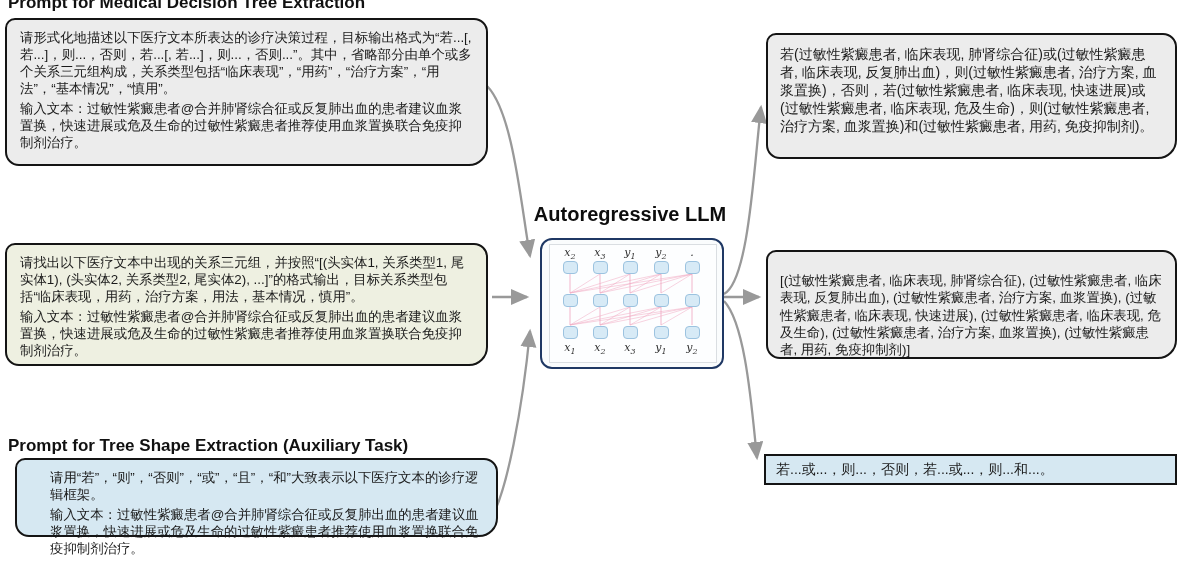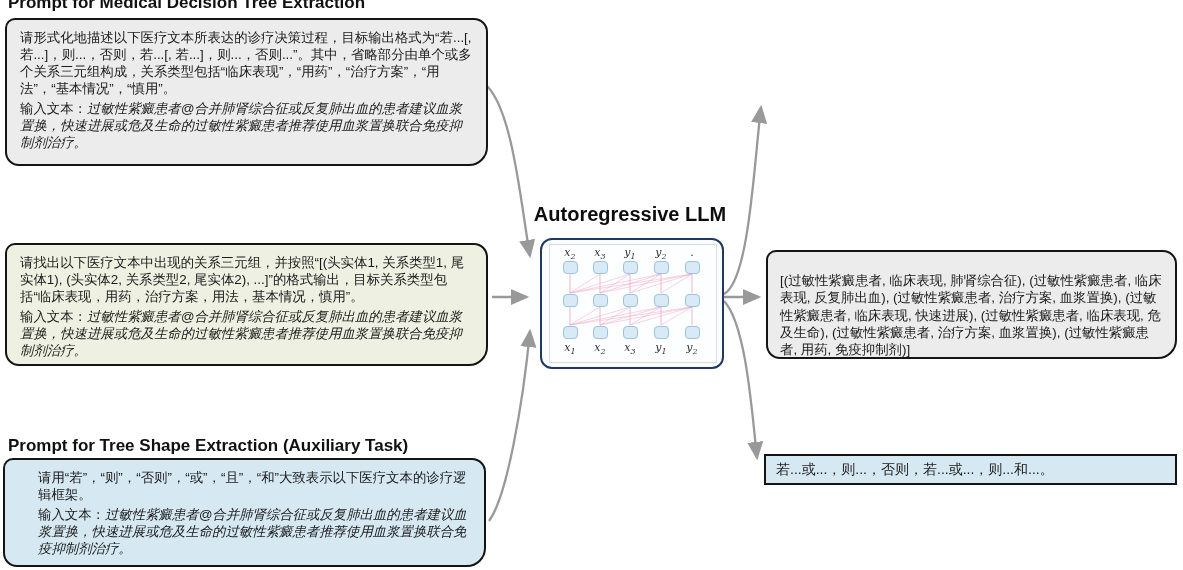--- a/index.html
+++ b/index.html
@@ -11,21 +11,21 @@
   .canvas{position:relative;width:1183px;height:570px;overflow:hidden;
           font-family:"Liberation Sans","DejaVu Sans",sans-serif;color:var(--ink);}
   .arrows{position:absolute;left:0;top:0;z-index:1;}
   .flow{fill:none;stroke:var(--arrow);stroke-width:2.3;}
   .ptitle{position:absolute;font-weight:700;font-size:17px;color:#111;white-space:nowrap;z-index:3;}
   .panel{position:absolute;border:2px solid #141414;background:var(--panel-gray);
          border-radius:10px 14px 19px 14px;box-sizing:border-box;z-index:2;}
   .panel p{margin:0;}
   .lpanel{font-size:13.4px;line-height:17px;padding:9px 13px 6px 13px;}
   .lpanel .instr{margin-bottom:3px;}
-  .itext{font-style:italic;margin-top:47px;}
+  .itext{margin-top:47px;}
   .green{background:var(--panel-green);}
   .blue{background:var(--panel-blue);}
   .opanel{font-size:14px;line-height:18px;padding:10px 12px;background:var(--panel-gray);}
   .o2{font-size:13.4px;line-height:17.3px;padding:20px 12px;margin-top:7px;}
   .o3{display:flex;align-items:center;padding:0 10px;border-radius:0;font-size:14px;}
   .llm-title{position:absolute;left:500px;top:203px;width:260px;text-align:center;
              font-weight:700;font-size:20px;color:#0d0d0d;z-index:3;}
   .llm-box{position:absolute;left:540px;top:238px;width:184px;height:131px;box-sizing:border-box;
            border:2.5px solid var(--llm-border);border-radius:12px;background:#fafcfd;z-index:2;}
   .llm-inner{position:absolute;left:7px;top:4px;width:166px;height:117px;
@@ -61,21 +61,21 @@
     <p class="instr">请形式化地描述以下医疗文本所表达的诊疗决策过程，目标输出格式为“若...[, 若...]，则...，否则，若...[, 若...]，则...，否则...”。其中，省略部分由单个或多个关系三元组构成，关系类型包括“临床表现”，“用药”，“治疗方案”，“用法”，“基本情况”，“慎用”。</p>
     <p class="input"><span class="ilabel">输入文本：</span><span class="itext">过敏性紫癜患者@合并肺肾综合征或反复肺出血的患者建议血浆置换，快速进展或危及生命的过敏性紫癜患者推荐使用血浆置换联合免疫抑制剂治疗。</span></p>
   </div>
 
   <div class="panel lpanel green" style="left:5px;top:243px;width:483px;height:123px;">
     <p class="instr">请找出以下医疗文本中出现的关系三元组，并按照“[(头实体1, 关系类型1, 尾实体1), (头实体2, 关系类型2, 尾实体2), ...]”的格式输出，目标关系类型包括“临床表现，用药，治疗方案，用法，基本情况，慎用”。</p>
     <p class="input"><span class="ilabel">输入文本：</span><span class="itext">过敏性紫癜患者@合并肺肾综合征或反复肺出血的患者建议血浆置换，快速进展或危及生命的过敏性紫癜患者推荐使用血浆置换联合免疫抑制剂治疗。</span></p>
   </div>
 
   <div class="ptitle" style="left:8px;top:436px;">Prompt for Tree Shape Extraction (Auxiliary Task)</div>
-  <div class="panel lpanel blue" style="left:3px;top:458px;width:483px;height:109px;padding-left:33px;">
+  <div class="panel lpanel blue" style="left:15px;top:458px;width:483px;height:79px;padding-left:33px;">
     <p class="instr">请用“若”，“则”，“否则”，“或”，“且”，“和”大致表示以下医疗文本的诊疗逻辑框架。</p>
     <p class="input"><span class="ilabel">输入文本：</span><span class="itext">过敏性紫癜患者@合并肺肾综合征或反复肺出血的患者建议血浆置换，快速进展或危及生命的过敏性紫癜患者推荐使用血浆置换联合免疫抑制剂治疗。</span></p>
   </div>
 
   <div class="llm-title">Autoregressive LLM</div>
   <div class="llm-box">
     <div class="llm-inner" id="llm-inner">
       <svg id="attn" width="166" height="117">
           <line x1="20" y1="80" x2="20" y2="62" stroke="#f0a6c0" stroke-width="0.9" opacity="0.9"></line>
           <line x1="20" y1="80" x2="50" y2="62" stroke="#f0a6c0" stroke-width="0.9" opacity="0.55"></line>
@@ -129,20 +129,23 @@
         <span class="lab" style="left: 111px; top: 1px;">y<sub>2</sub></span>
         <span class="lab" style="left: 142px; top: 1px;">.</span>
         <span class="lab" style="left: 20px; top: 96px;">x<sub>1</sub></span>
         <span class="lab" style="left: 50px; top: 96px;">x<sub>2</sub></span>
         <span class="lab" style="left: 80px; top: 96px;">x<sub>3</sub></span>
         <span class="lab" style="left: 111px; top: 96px;">y<sub>1</sub></span>
         <span class="lab" style="left: 142px; top: 96px;">y<sub>2</sub></span>
       </div>
   </div>
 
+  <div class="panel opanel" style="left:766px;top:33px;width:411px;height:126px;">
+    <p>若(过敏性紫癜患者, 临床表现, 肺肾综合征)或(过敏性紫癜患者, 临床表现, 反复肺出血)，则(过敏性紫癜患者, 治疗方案, 血浆置换)，否则，若(过敏性紫癜患者, 临床表现, 快速进展)或(过敏性紫癜患者, 临床表现, 危及生命)，则(过敏性紫癜患者, 治疗方案, 血浆置换)和(过敏性紫癜患者, 用药, 免疫抑制剂)。</p>
+  </div>
   <div class="panel opanel o2 green" style="left:766px;top:243px;width:411px;height:109px;">
     <p>[(过敏性紫癜患者, 临床表现, 肺肾综合征), (过敏性紫癜患者, 临床表现, 反复肺出血), (过敏性紫癜患者, 治疗方案, 血浆置换), (过敏性紫癜患者, 临床表现, 快速进展), (过敏性紫癜患者, 临床表现, 危及生命), (过敏性紫癜患者, 治疗方案, 血浆置换), (过敏性紫癜患者, 用药, 免疫抑制剂)]</p>
   </div>
   <div class="panel o3 blue" style="left:764px;top:454px;width:413px;height:31px;">
     <p>若...或...，则...，否则，若...或...，则...和...。</p>
   </div>
 
 </div>
 
 </body></html>

